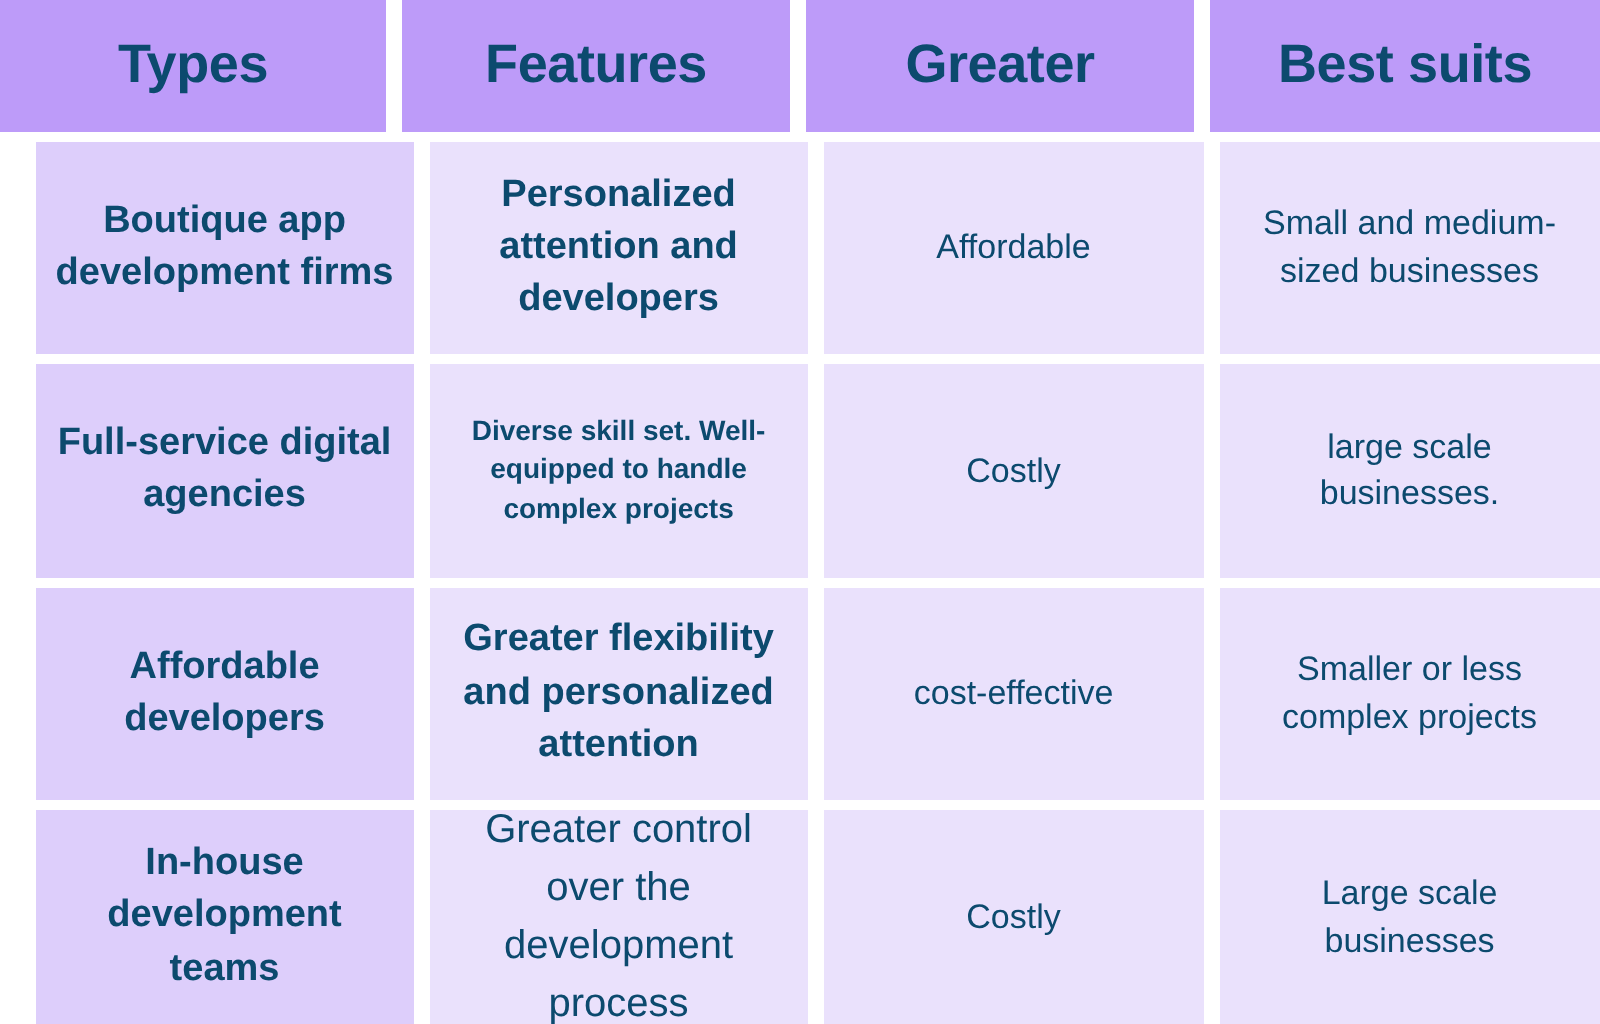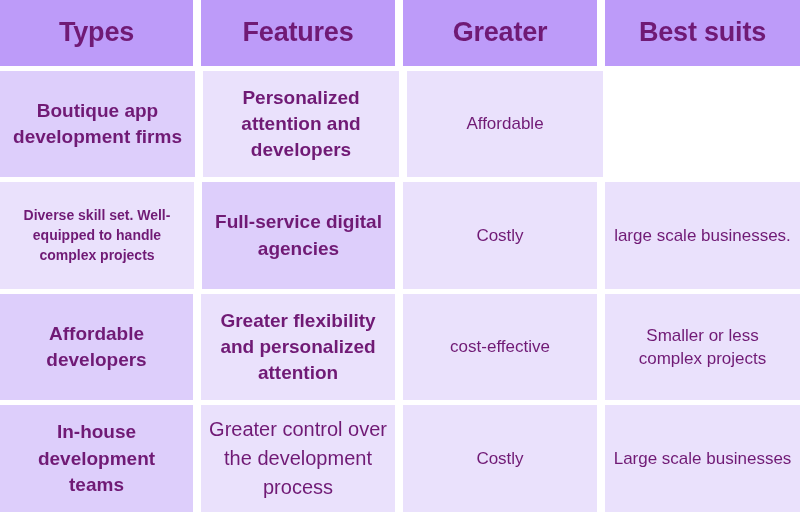--- a/index.html
+++ b/index.html
@@ -36,37 +36,38 @@
   .body-row:last-child {
     margin-bottom: 0;
     border-radius: 10px;
   }
   .cell {
     box-sizing: border-box;
     display: flex;
     align-items: center;
     text-align: center;
     padding: 0 8px;
-    color: #701a75;
+    color: #0c4a6e;
   }
   
   .col-0 { width: 195px; margin-right: 8px; }
   .col-1 { width: 196px; margin-right: 8px; }
   .col-2 { width: 196px; margin-right: 8px; }
   .col-3 { width: 197px; }
 
   .header-row .cell {
     background: #bd9bf9;
     font-size: 27px;
     font-weight: bold;
     letter-spacing: -0.2px;
     line-height: 1.1;
   }
   .body-row .cell.col-0 {
     background: #ddcefb;
+    margin-left: 18px;
   }
   .body-row .cell.col-1,
   .body-row .cell.col-2,
   .body-row .cell.col-3 {
     background: #eae1fc;
   }
 
   .cell-text {
     display: block;
     width: 100%;
@@ -100,28 +101,31 @@
   <div class="table-row body-row">
     <div class="cell col-0">
       <span class="cell-text t-lg">Boutique app development firms</span>
     </div>
     <div class="cell col-1">
       <span class="cell-text t-lg">Personalized attention and developers</span>
     </div>
     <div class="cell col-2">
       <span class="cell-text t-md">Affordable</span>
     </div>
+    <div class="cell col-3">
+      <span class="cell-text t-md">Small and medium-sized businesses</span>
+    </div>
   </div>
 
   <div class="table-row body-row">
+    <div class="cell col-0">
+      <span class="cell-text t-lg">Full-service digital agencies</span>
+    </div>
     <div class="cell col-1">
       <span class="cell-text t-sm">Diverse skill set. Well-equipped to handle complex projects</span>
-    </div>
-    <div class="cell col-0">
-      <span class="cell-text t-lg">Full-service digital agencies</span>
     </div>
     <div class="cell col-2">
       <span class="cell-text t-md">Costly</span>
     </div>
     <div class="cell col-3">
       <span class="cell-text t-md">large scale businesses.</span>
     </div>
   </div>
 
   <div class="table-row body-row">

